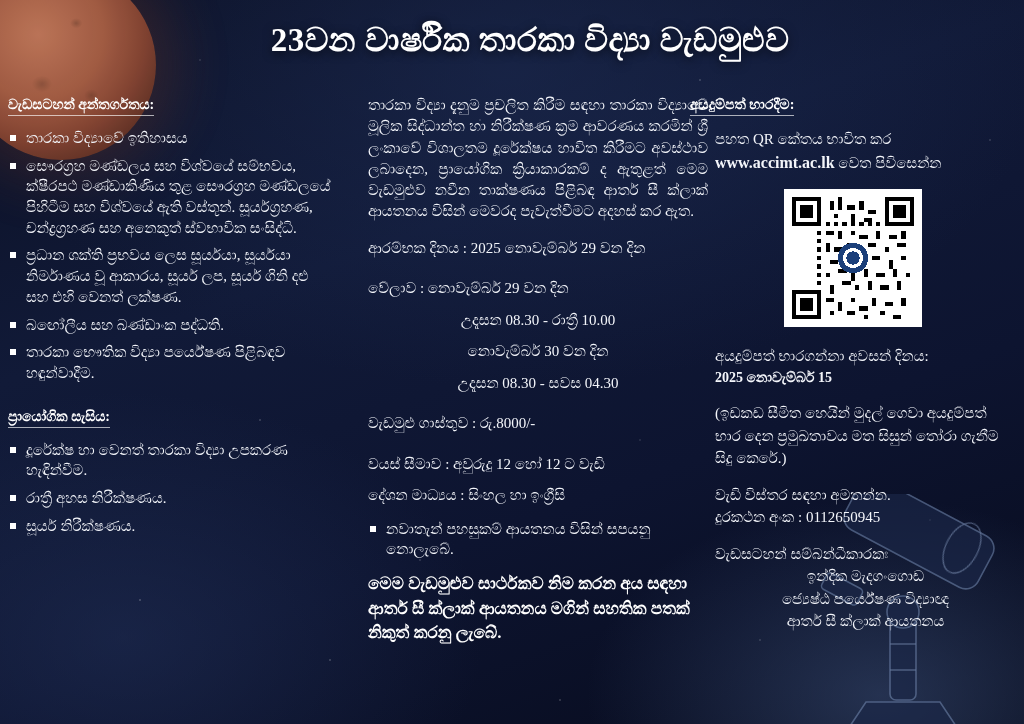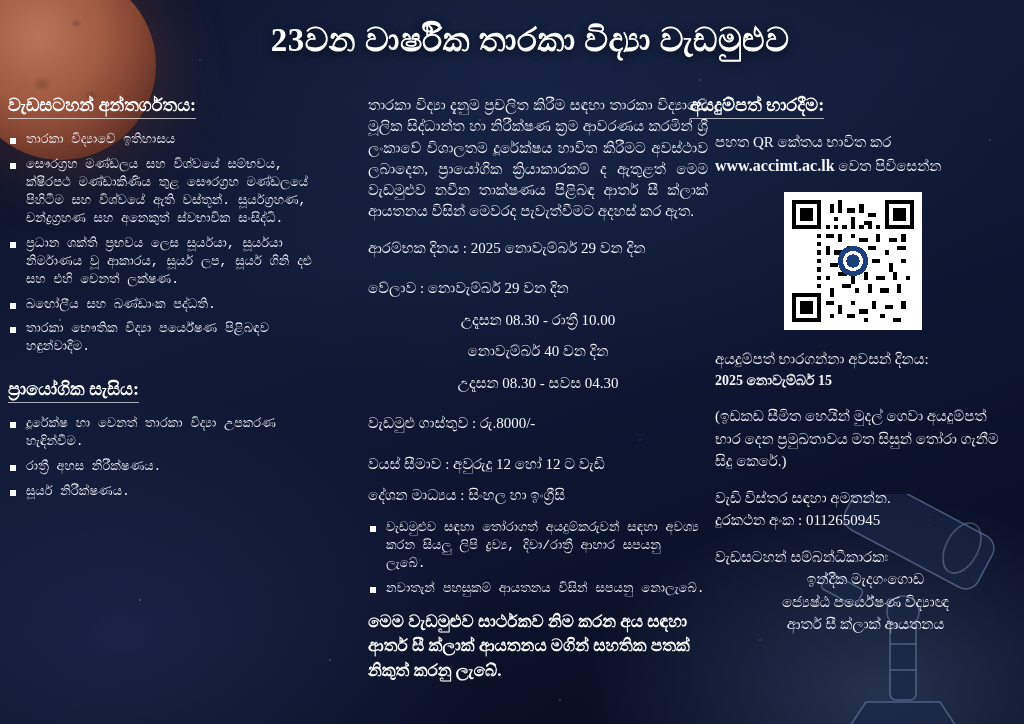--- a/index.html
+++ b/index.html
@@ -70,29 +70,29 @@
   }
 
   .cols { position: absolute; left: 0; top: 95px; width: 1024px; height: 625px; }
   .col { position: absolute; top: 0; }
   .col-left  { left: 8px;  width: 326px; }
   .col-mid   { left: 340px; width: 340px; margin-left: 28px; }
   .col-right { left: 690px; width: 326px; }
 
   .heading {
     font-family: "Liberation Serif", serif;
-    font-size: 18px; font-weight: bold; color: #ffffff;
+    font-size: 14px; font-weight: bold; color: #ffffff;
     border-bottom: 1px solid rgba(255,255,255,.65);
     display: inline-block; padding-bottom: 2px; margin-bottom: 12px;
   }
   ul.bullets { list-style: none; margin: 0 0 6px 0; padding: 0; }
   ul.bullets li {
     position: relative; padding-left: 18px; margin-bottom: 7px;
-    font-family: Liberation Mono, monospace;
-    font-size: 13px; line-height: 1.38; color: #f2f4f9;
+    font-family: Liberation Serif, serif;
+    font-size: 15px; line-height: 1.38; color: #f2f4f9;
   }
   ul.bullets li::before {
     content: ""; position: absolute; left: 2px; top: 7px;
     width: 6px; height: 6px; background: #ffffff;
   }
   .para {
     font-family: "Liberation Serif", serif;
     font-size: 15px; line-height: 1.42; color: #f3f5fa;
     text-align: justify; margin-bottom: 14px;
   }
@@ -159,27 +159,26 @@
         <li>රාත්‍රී අහස නිරීක්ෂණය.</li>
         <li>සූර්ය නිරීක්ෂණය.</li>
       </ul>
     </div>
 
     <div class="col col-mid">
       <div class="para">තාරකා විද්‍යා දැනුම ප්‍රචලිත කිරීම සඳහා තාරකා විද්‍යාවේ මූලික සිද්ධාන්ත හා නිරීක්ෂණ ක්‍රම ආවරණය කරමින් ශ්‍රී ලංකාවේ විශාලතම දූරේක්ෂය හාවිත කිරීමට අවස්ථාව ලබාදෙන, ප්‍රායෝගික ක්‍රියාකාරකම් ද ඇතුළත් මෙම වැඩමුළුව නවීන තාක්ෂණය පිළිබඳ ආතර් සී ක්ලාක් ආයතනය විසින් මෙවරද පැවැත්වීමට අදහස් කර ඇත.</div>
       <div class="line gap-lg">ආරම්භක දිනය : 2025 නොවැම්බර් 29 වන දින</div>
       <div class="line">වේලාව : නොවැම්බර් 29 වන දින</div>
       <div class="line center">උදෑසන 08.30 - රාත්‍රී 10.00</div>
-      <div class="line center">නොවැම්බර් 40 වන දින</div>
+      <div class="line center">නොවැම්බර් 30 වන දින</div>
       <div class="line center gap-lg">උදෑසන 08.30 - සවස 04.30</div>
       <div class="line gap-lg">වැඩමුළු ගාස්තුව : රු.8000/-</div>
       <div class="line">වයස් සීමාව : අවුරුදු 12 හෝ 12 ට වැඩි</div>
       <div class="line">දේශන මාධ්‍යය : සිංහල හා ඉංග්‍රීසි</div>
       <ul class="bullets mid-bullets indent" style="margin-top:12px;">
-        <li>වැඩමුළුව සඳහා තෝරාගත් අයදුම්කරුවන් සඳහා අවශ්‍ය කරන සියලු ලිපි ද්‍රව්‍ය, දිවා/රාත්‍රී ආහාර සපයනු ලැබේ.</li>
         <li>නවාතැන් පහසුකම් ආයතනය විසින් සපයනු නොලැබේ.</li>
       </ul>
       <div class="closing">මෙම වැඩමුළුව සාර්ථකව නිම කරන අය සඳහා ආතර් සී ක්ලාක් ආයතනය මගින් සහතික පතක් නිකුත් කරනු ලැබේ.</div>
     </div>
 
     <div class="col col-right">
       <div class="heading">අයදුම්පත් භාරදීම:</div>
       <div class="right-block">
         <div>පහත QR කේතය භාවිත කර</div>
         <div>

